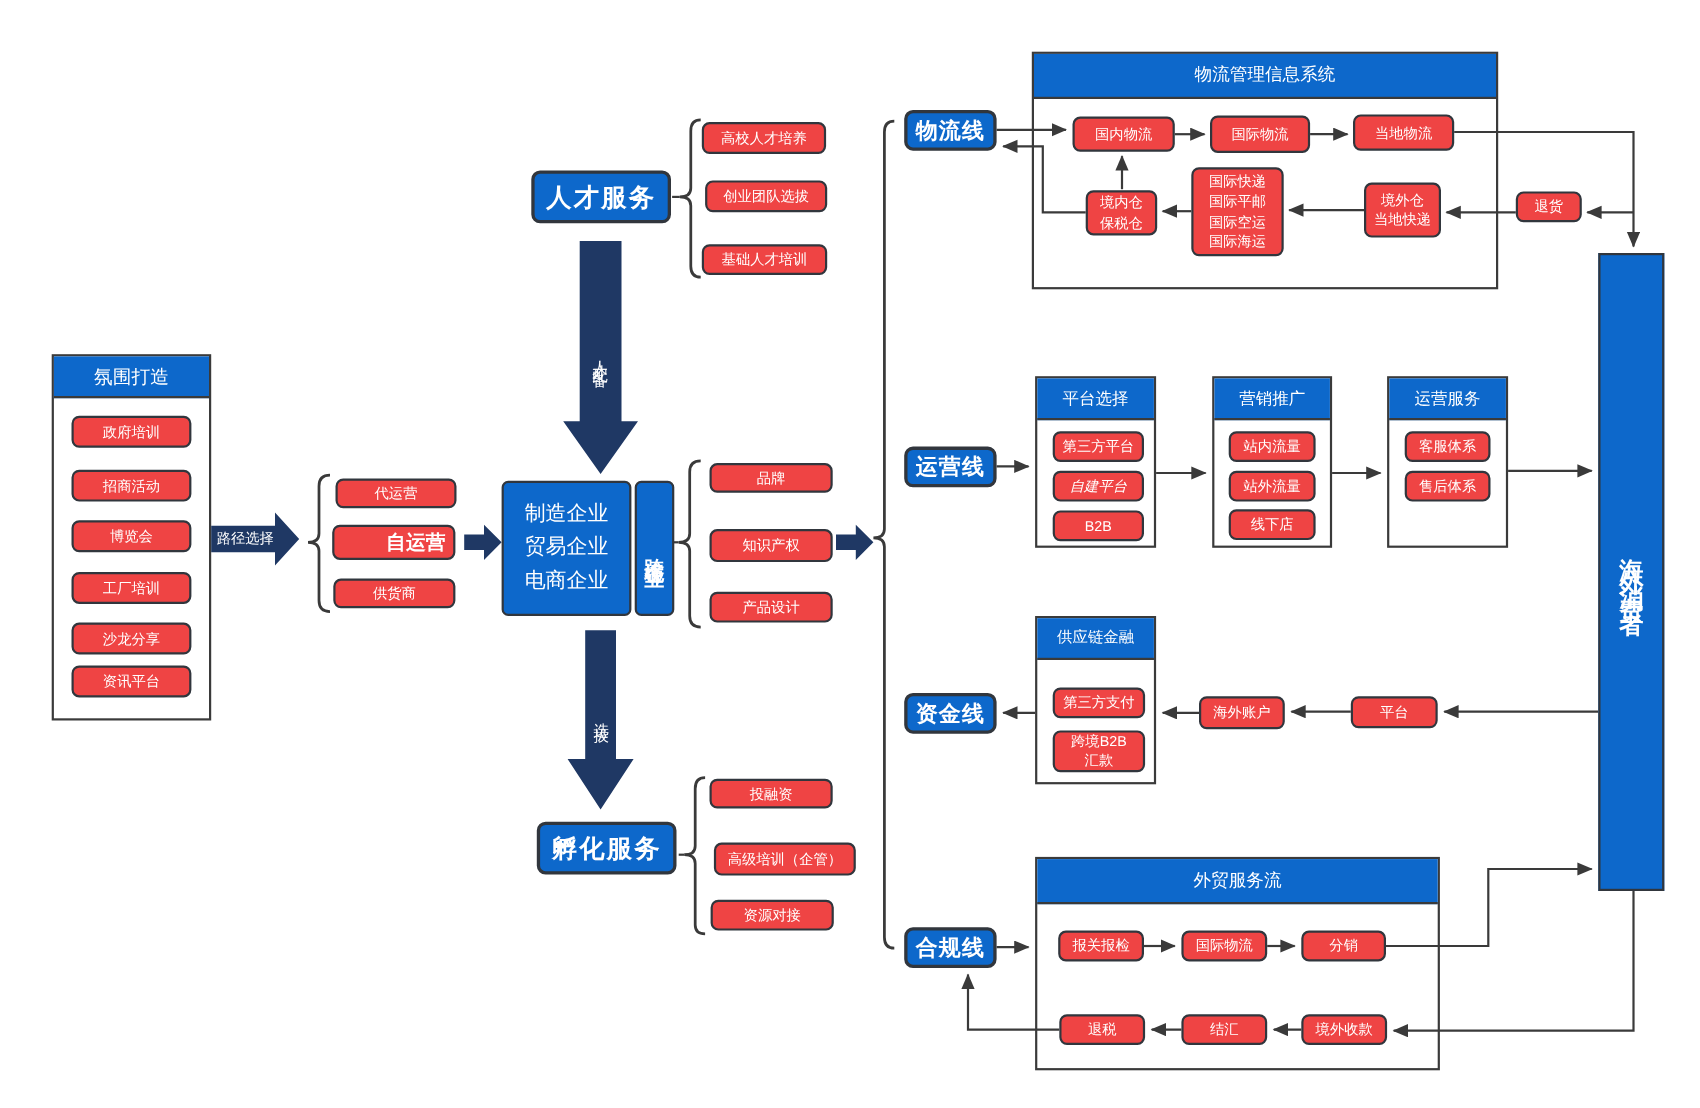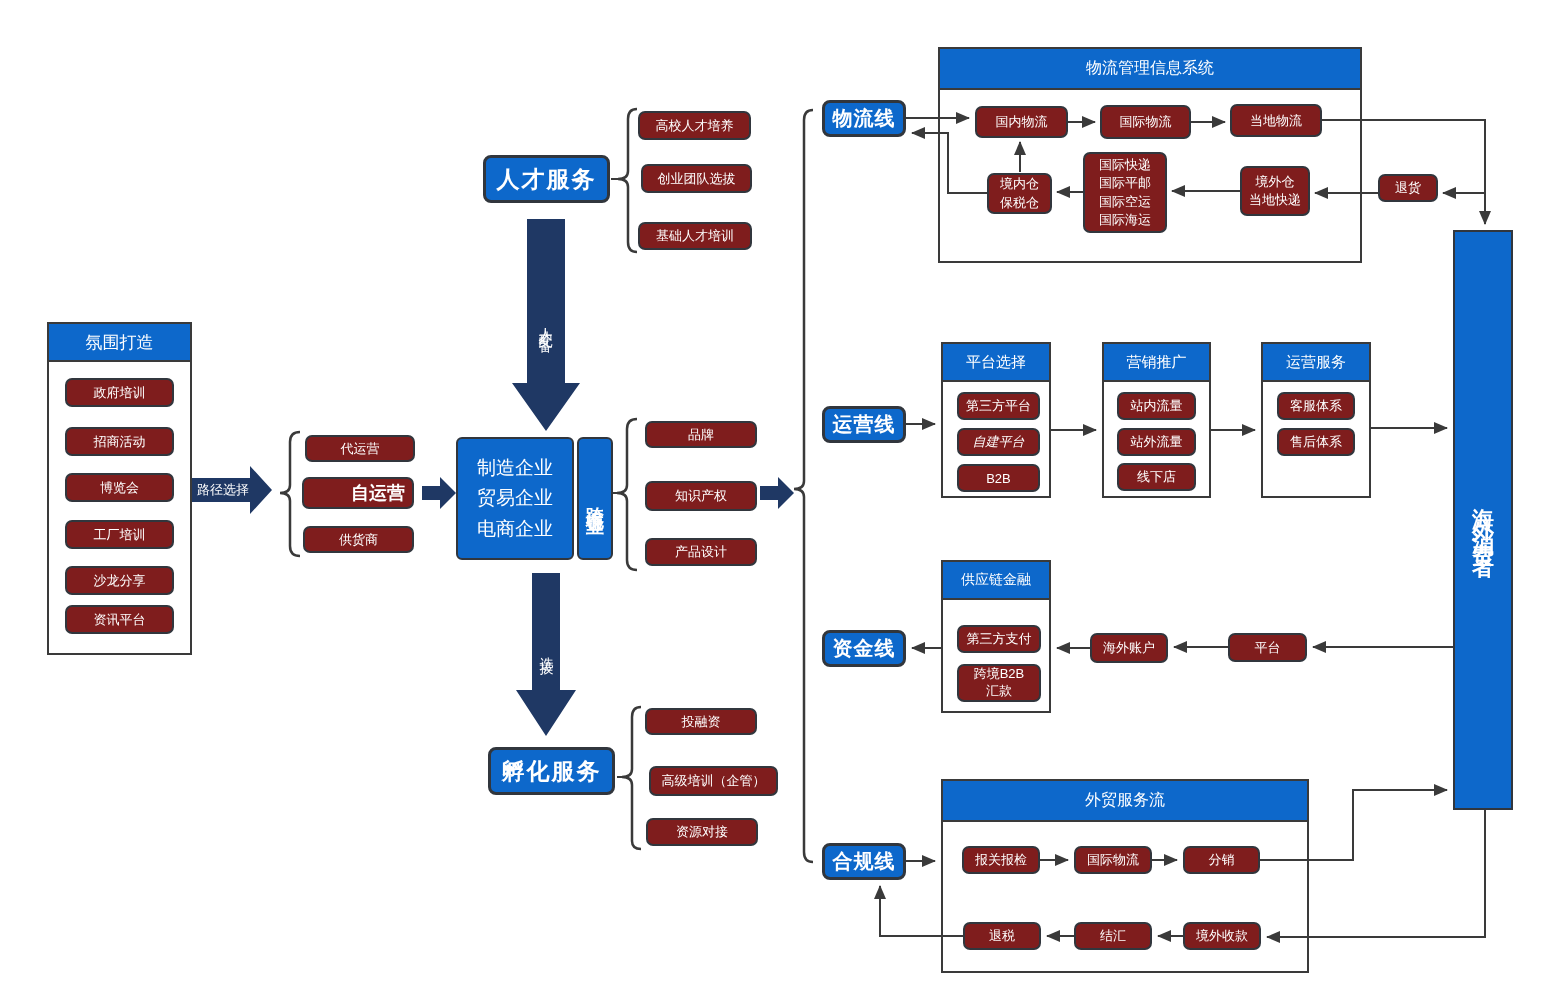--- a/index.html
+++ b/index.html
@@ -3,21 +3,21 @@
 <meta charset="utf-8">
 <style>
   html,body{margin:0;padding:0;background:#fff;}
   #canvas{position:relative;width:1545px;height:1007px;background:#fff;overflow:hidden;
           font-family:"Liberation Sans",sans-serif;}
   .container{position:absolute;box-sizing:border-box;border:2px solid #3a3a3a;background:#fff;}
   .chead{box-sizing:border-box;width:100%;background:#0d68cb;color:#fff;display:flex;
          align-items:center;justify-content:center;border-bottom:2px solid #3a3a3a;}
   .box{position:absolute;box-sizing:border-box;display:flex;align-items:center;justify-content:center;
        text-align:center;color:#fff;}
-  .item{background:#7f1d1d;border:2px solid #31363d;border-radius:7px;font-size:13px;}
+  .item{background:#ef4444;border:2px solid #31363d;border-radius:7px;font-size:13px;}
   .bluebox{background:#0d68cb;border:3px solid #31363d;border-radius:8px;}
   .linelabel{font-size:20px;font-weight:bold;letter-spacing:1px;}
   .biglabel{font-size:23px;font-weight:bold;letter-spacing:2px;}
   .vert{writing-mode:vertical-lr;text-orientation:upright;}
   .pre{white-space:pre-line;line-height:1.4;}
   .arrlabel{position:absolute;color:#fff;display:flex;align-items:center;justify-content:center;
             text-align:center;}
   svg{position:absolute;left:0;top:0;}
   .ln{stroke:#3a3a3a;stroke-width:2;fill:none;}
   .brace{stroke:#3a3a3a;stroke-width:2.5;fill:none;}

